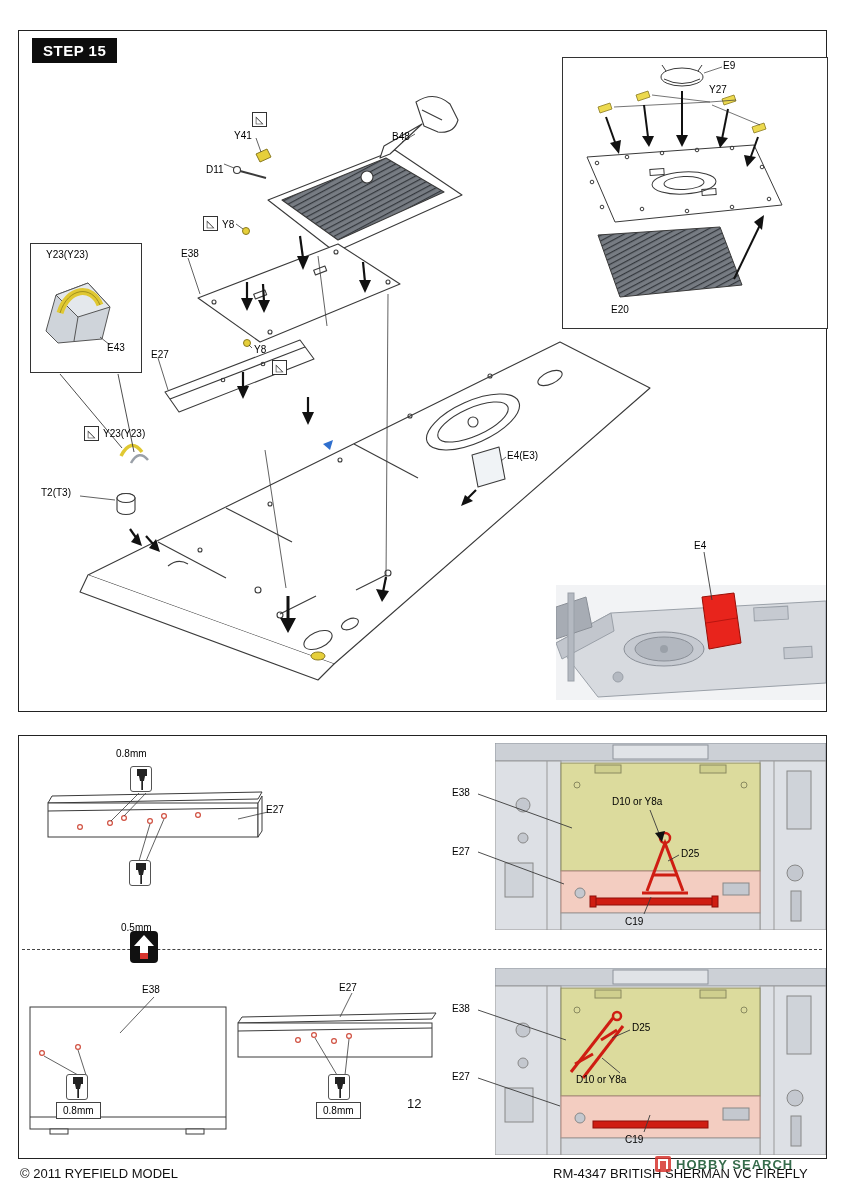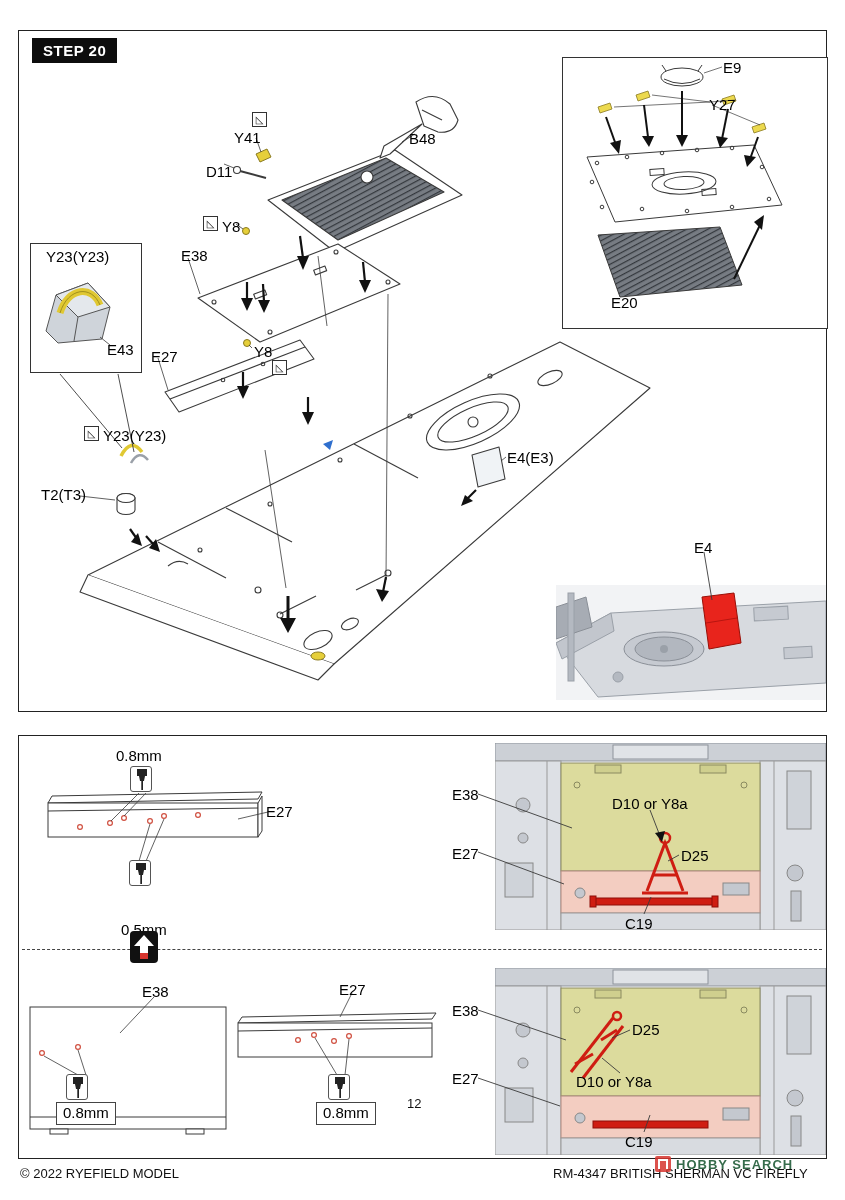--- a/index.html
+++ b/index.html
@@ -1,20 +1,20 @@
 <!DOCTYPE html>
 <html><head>
 <meta charset="utf-8">
 <style>
   *{margin:0;padding:0;box-sizing:border-box}
   html,body{background:#ffffff}
   body{width:845px;height:1200px;position:relative;font-family:"Liberation Sans",sans-serif;color:#111;overflow:hidden}
   .panel{position:absolute;border:1.5px solid #222;background:#fff}
   .inset{position:absolute;border:1px solid #333;background:#fff}
-  .lbl{position:absolute;font-size:15px;line-height:1.1;white-space:nowrap;color:#000}
+  .lbl{position:absolute;font-size:10px;line-height:1.1;white-space:nowrap;color:#000}
   .lbl.boxed{border:1px solid #444;padding:2px 6px;background:#fff}
   .badge{position:absolute;background:#0d0d0d;color:#fff;font-weight:bold;font-size:15px;padding:4px 11px;letter-spacing:.5px}
   .sym{position:absolute;width:15px;height:15px;border:1px solid #333;background:#fff;font-size:10px;line-height:13px;text-align:center;color:#222}
   .drill{position:absolute;width:22px;height:26px;border:1px solid #555;border-radius:3px;background:#fff}
   .drill svg{position:absolute;left:0;top:0}
   svg.art{position:absolute;pointer-events:none}
   .illus{position:absolute;width:331px;height:187px}
   .divider{position:absolute;border-top:1.6px dashed #444}
   .flip{position:absolute;width:28px;height:32px;background:#111;border-radius:4px}
   .footer-text{position:absolute;font-size:13px;color:#111}
@@ -354,41 +354,41 @@
       <line x1="644" y1="914" x2="651" y2="897"></line>
       <line x1="478" y1="1010" x2="566" y2="1040"></line>
       <line x1="478" y1="1078" x2="560" y2="1106"></line>
       <line x1="630" y1="1030" x2="612" y2="1038"></line>
       <line x1="620" y1="1073" x2="602" y2="1058"></line>
       <line x1="644" y1="1132" x2="650" y2="1115"></line>
     </g>
     <polygon points="662,842 655,833 665,831" fill="#111"></polygon>
   </svg>
 
-  <div class="badge" style="left:32px;top:38px">STEP 20</div>
+  <div class="badge" style="left:32px;top:38px">STEP 15</div>
 
   <span class="sym" style="left:252px;top:112px">◺</span>
   <span class="lbl" style="left:234px;top:130px">Y41</span>
   <span class="lbl" style="left:206px;top:164px">D11</span>
-  <span class="lbl" style="left:409px;top:131px">B48</span>
+  <span class="lbl" style="left:392px;top:131px">B48</span>
   <span class="sym" style="left:203px;top:216px">◺</span>
   <span class="lbl" style="left:222px;top:219px">Y8</span>
   <span class="lbl" style="left:181px;top:248px">E38</span>
   <span class="lbl" style="left:254px;top:344px">Y8</span>
   <span class="sym" style="left:272px;top:360px">◺</span>
   <span class="lbl" style="left:151px;top:349px">E27</span>
   <span class="lbl" style="left:46px;top:249px">Y23(Y23)</span>
   <span class="lbl" style="left:107px;top:342px">E43</span>
   <span class="sym" style="left:84px;top:426px">◺</span>
   <span class="lbl" style="left:103px;top:428px">Y23(Y23)</span>
   <span class="lbl" style="left:41px;top:487px">T2(T3)</span>
   <span class="lbl" style="left:507px;top:450px">E4(E3)</span>
   <span class="lbl" style="left:723px;top:60px">E9</span>
-  <span class="lbl" style="left:709px;top:97px">Y27</span>
-  <span class="lbl" style="left:611px;top:295px">E20</span>
+  <span class="lbl" style="left:709px;top:84px">Y27</span>
+  <span class="lbl" style="left:611px;top:304px">E20</span>
   <span class="lbl" style="left:694px;top:540px">E4</span>
 
   <span class="lbl" style="left:116px;top:748px">0.8mm</span>
   <div class="drill" style="left:130px;top:766px">
     <svg width="22" height="26" viewBox="0 0 22 26">
         <rect x="6" y="2" width="10" height="7" fill="#222"></rect>
         <polygon points="8,9 14,9 13,14 9,14" fill="#222"></polygon>
         <rect x="10.3" y="14" width="1.7" height="9" fill="#222"></rect>
       </svg>
   </div>
@@ -435,21 +435,21 @@
       </svg>
   </div>
   <span class="lbl boxed" style="left:316px;top:1102px">0.8mm</span>
 
   <span class="lbl" style="left:452px;top:1003px">E38</span>
   <span class="lbl" style="left:632px;top:1022px">D25</span>
   <span class="lbl" style="left:576px;top:1074px">D10 or Y8a</span>
   <span class="lbl" style="left:452px;top:1071px">E27</span>
   <span class="lbl" style="left:625px;top:1134px">C19</span>
 
-  <span class="footer-text" style="left:20px;top:1166px">© 2022 RYEFIELD MODEL</span>
+  <span class="footer-text" style="left:20px;top:1166px">© 2011 RYEFIELD MODEL</span>
   <span class="footer-text" style="left:407px;top:1096px">12</span>
   <span class="footer-text" style="left:553px;top:1166px">RM-4347 BRITISH SHERMAN VC FIREFLY</span>
   <div class="watermark" style="left:655px;top:1156px">
     <span class="wm-sq"></span>
     <span>HOBBY SEARCH</span>
   </div>
 
 </div>
 
 </body></html>

